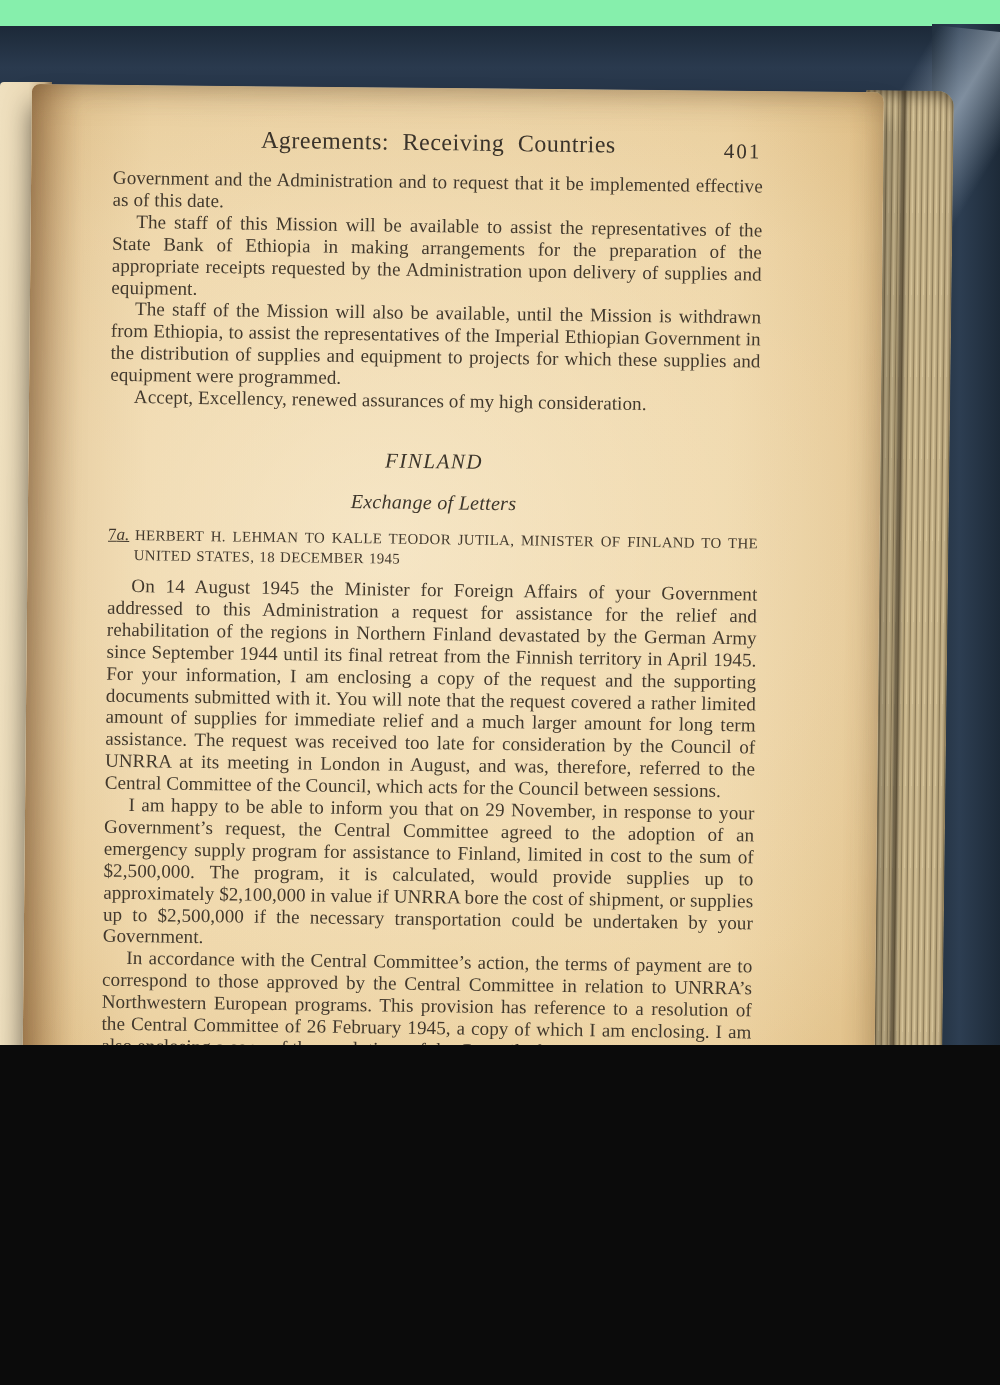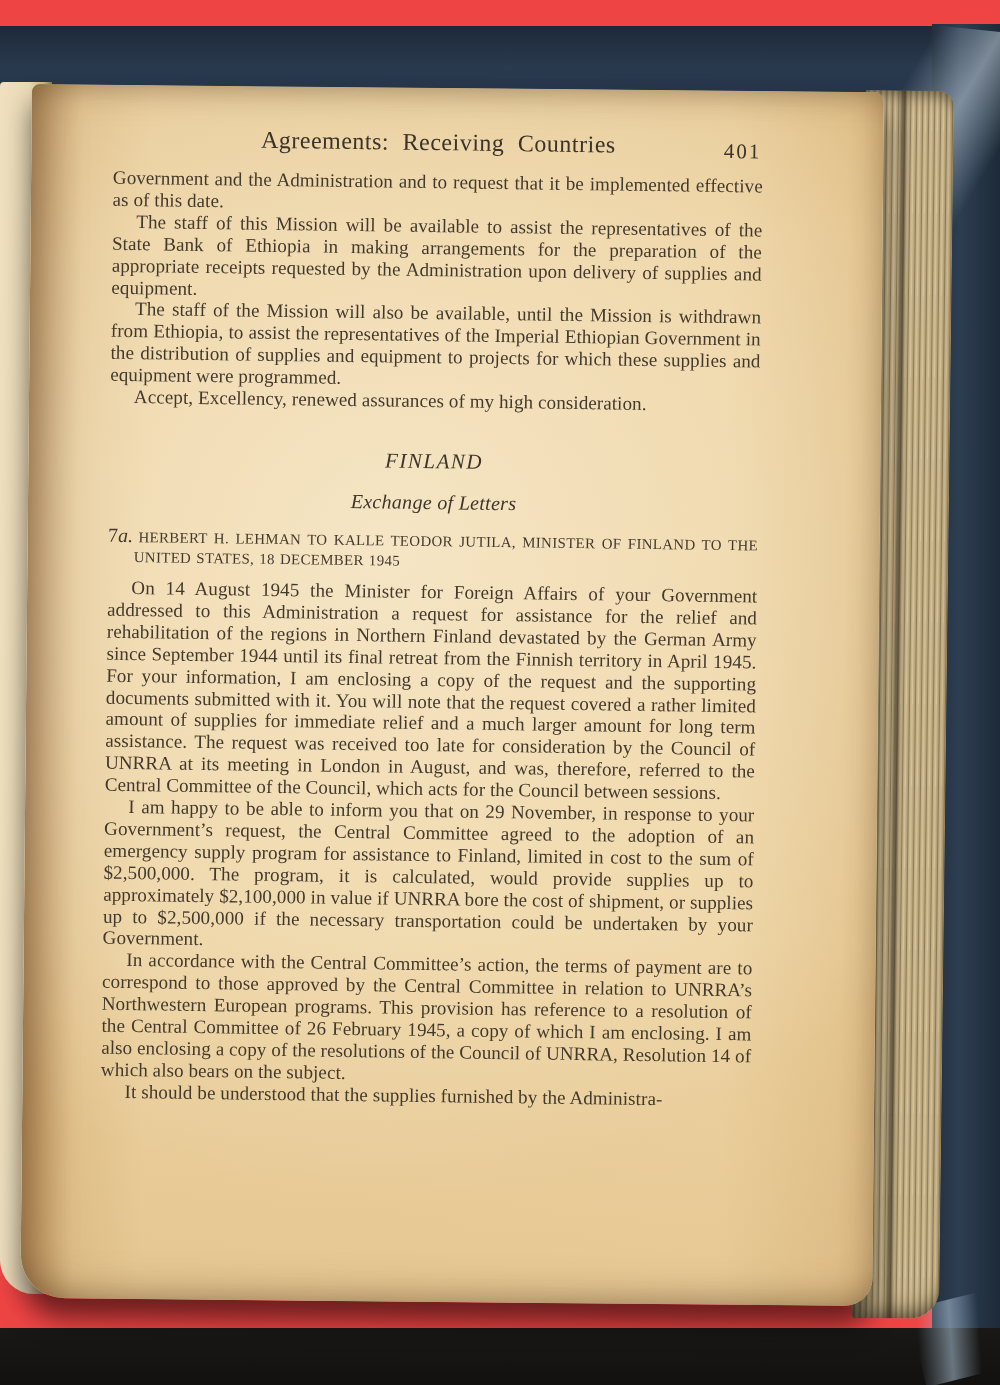--- a/index.html
+++ b/index.html
@@ -1,18 +1,18 @@
 <!DOCTYPE html>
 <html><head>
 <meta charset="utf-8">
 <style>
   html,body{margin:0;padding:0;background:#0b0b0b;}
   .screenshot{
-    position:relative;width:1000px;height:1385px;overflow:hidden;
-    background:#ef4444;
+    position:relative;width:1000px;height:1045px;overflow:hidden;
+    background:#86efac;
     font-family:"Liberation Serif","DejaVu Serif",serif;
   }
   
   .cover-top{position:absolute;left:0;top:26px;width:1000px;height:92px;
     background:linear-gradient(180deg,#1c2938 0%,#2a3a4e 45%,#233144 100%);}
   .cover-right{position:absolute;left:932px;top:24px;width:68px;height:1330px;
     background:linear-gradient(90deg,#22303f 0%,#2d3e52 40%,#1d2a38 100%);}
   .shine-top{position:absolute;left:896px;top:28px;width:120px;height:200px;
     background:linear-gradient(115deg,rgba(200,214,228,0) 15%,rgba(196,210,224,0.55) 45%,rgba(120,140,160,0) 75%);
     transform:rotate(6deg);}
@@ -57,21 +57,21 @@
   .page-number{position:absolute;right:2px;top:6px;font-size:21px;letter-spacing:2px;color:#3a332a;}
   .para{margin:0;font-size:19px;line-height:21.9px;text-align:justify;
     text-indent:24px;letter-spacing:0.1px;color:#42392d;}
   .para.no-indent{text-indent:0;}
   .section-title{margin:37px 0 0 0;text-align:center;font-style:italic;font-weight:normal;
     font-size:21px;letter-spacing:1.5px;color:#3d362b;}
   .subsection-title{margin:17px 0 0 0;text-align:center;font-style:italic;font-weight:normal;
     font-size:20px;letter-spacing:0.3px;color:#3d362b;}
   .doc-heading{margin:15px 0 9px 0;font-size:14.8px;line-height:20.5px;
     padding-left:26px;text-indent:-26px;letter-spacing:0.4px;color:#42392d;text-align:justify;}
-  .doc-num{font-size:20px;letter-spacing:0;}
+  .doc-num{font-size:17px;letter-spacing:0;text-decoration:underline;}
   .doc-num i{font-style:italic;}
   .doc-title{word-spacing:1px;}
   .letter .para:first-of-type{margin-top:2px;}
 </style>
 </head>
 <body>
 
 <div class="screenshot">
   <div class="cover-top"></div>
   <div class="cover-right"></div>

